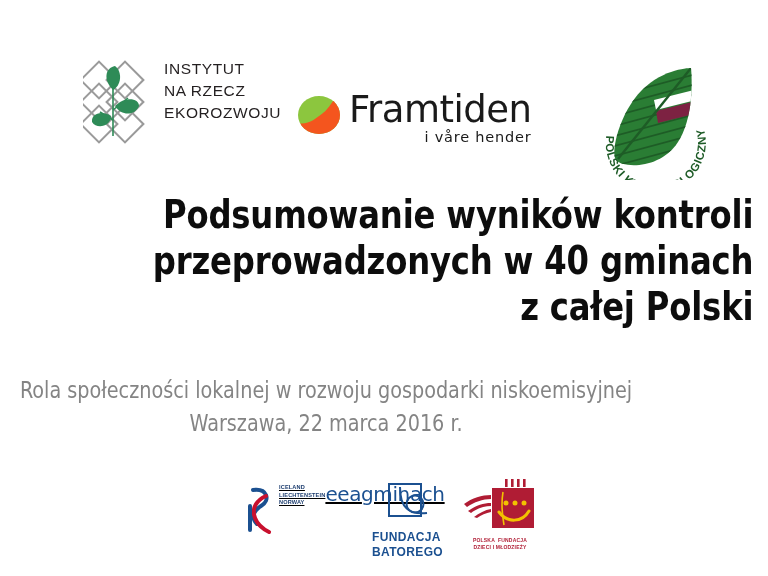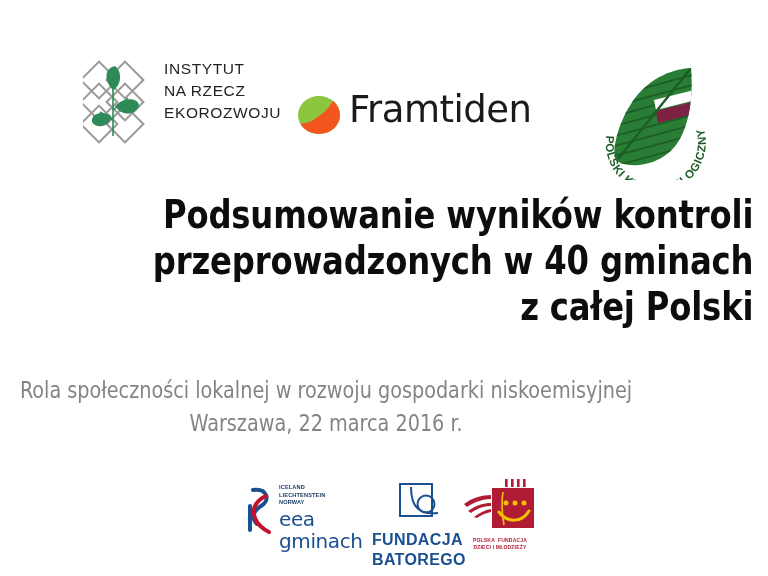--- a/index.html
+++ b/index.html
@@ -121,21 +121,21 @@
     position: absolute;
     top: 476px;
     left: 0;
     width: 768px;
     height: 90px;
   }
 
   
   .eea-logo { position: absolute; left: 247px; top: 6px; display: flex; gap: 6px; }
   .eea-mark { width: 26px; height: 52px; display: block; margin-top: 4px; }
-  .eea-words { display: flex; flex-direction: column; }
+  .eea-words { display: flex; flex-direction: row; text-decoration: underline; }
   .eea-countries {
     font-family: "Liberation Sans", sans-serif;
     font-size: 5.6px;
     font-weight: bold;
     line-height: 1.38;
     letter-spacing: 0.15px;
     color: #1b3c6e;
     white-space: pre;
     margin-top: 2px;
   }
@@ -147,21 +147,21 @@
     color: #1b5090;
     letter-spacing: -0.4px;
     margin-top: 3px;
   }
 
   
   .batory-logo { position: absolute; left: 372px; top: 6px; display: flex; flex-direction: column; align-items: center; }
   .batory-mark { width: 42px; height: 42px; display: block; }
   .batory-text {
     font-family: "Liberation Sans", sans-serif;
-    font-size: 16px;
+    font-size: 12px;
     font-weight: bold;
     line-height: 1.25;
     letter-spacing: 0.35px;
     color: #1b5090;
     text-align: left;
     margin-top: 6px;
     white-space: pre;
   }
 
   
@@ -221,20 +221,21 @@
               </clipPath>
           </defs>
           <g clip-path="url(#fcirc)">
             <rect x="0" y="0" width="44" height="40" fill="#8cc63e"></rect>
             <path d="M0 40 L44 40 L44 0 C36 2 34 12 26 18 C18 24 12 30 0 28 Z" fill="#f4551e"></path>
           </g>
         </svg>
       </span>
       <span class="framtiden-words">
         <span class="framtiden-name">Framtiden</span>
+        <span class="framtiden-tag">i våre hender</span>
       </span>
     </div>
 
     <div class="pke-logo">
       <span class="pke-mark">
         <svg viewBox="0 0 126 126" width="126" height="126" xmlns="http://www.w3.org/2000/svg">
           <defs>
             <clipPath id="leafclip">
               <path d="M99 14 C99 14 104 60 86 88 C68 116 30 114 24 106 C18 98 28 58 50 36 C72 14 99 14 99 14 Z"></path>
             </clipPath>

